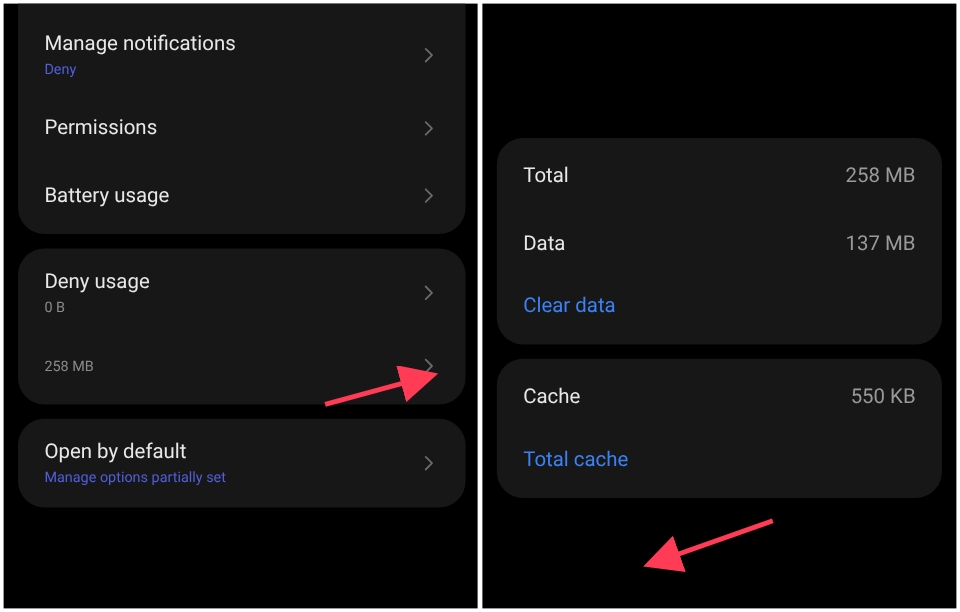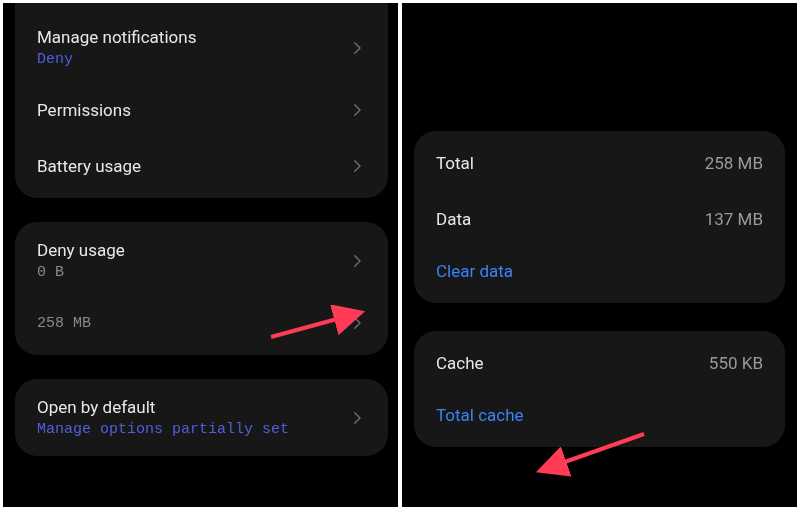--- a/index.html
+++ b/index.html
@@ -15,45 +15,44 @@
     height: 504px;
     background: #000;
     position: relative;
     overflow: hidden;
   }
   .panel.left { margin: 3px 2px 3px 3px; }
   .panel.right { margin: 3px 3px 3px 2px; }
   .card {
     background: #171717;
     border-radius: 22px;
-    margin: 28px 12px;
+    margin: 12px 12px;
     padding: 4px 0;
   }
-  .panel.left .card { margin: 12px 10px 24px 12px; }
+  .panel.left .card { margin: 12px 10px 12px 12px; }
   .row {
     display: flex;
     align-items: center;
     justify-content: space-between;
     padding: 14px 22px;
     min-height: 56px;
   }
   .row-text {
     display: flex;
     flex-direction: column;
     gap: 4px;
   }
   .row-label {
     color: #e8e8e8;
     font-size: 17px;
     font-weight: 400;
   }
   .row-sub {
-    font-size: 15px;
+    font-size: 12px;
     color: #8a8a8a;
-    font-family: Liberation Mono, monospace;
   }
   .row-sub.blue {
     color: #4f5fdd;
   }
   .row-value {
     color: #9a9a9a;
     font-size: 17px;
   }
   .chevron {
     flex: 0 0 auto;

